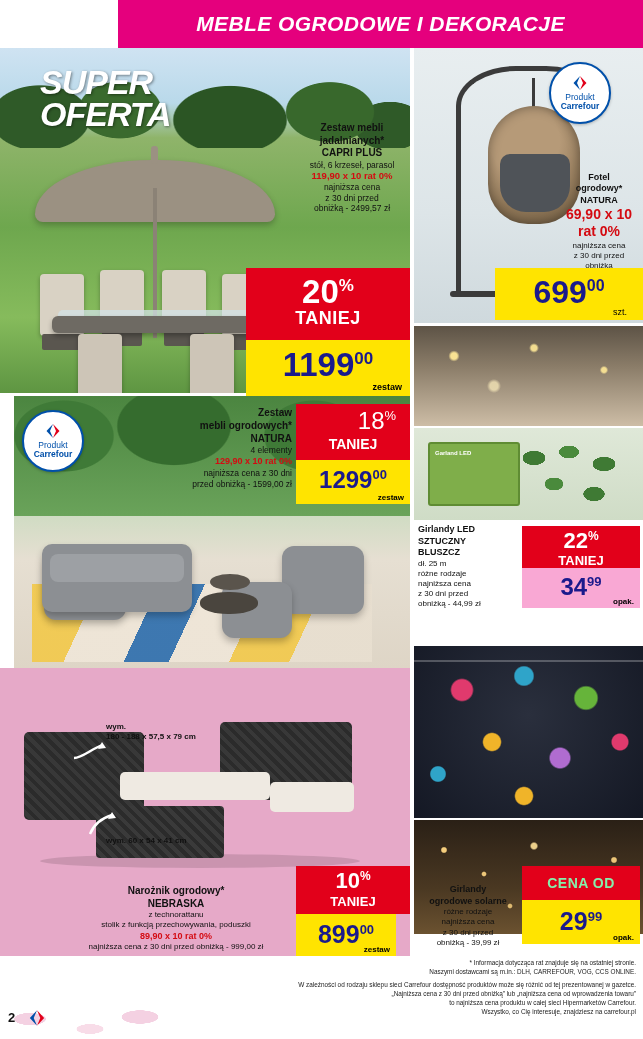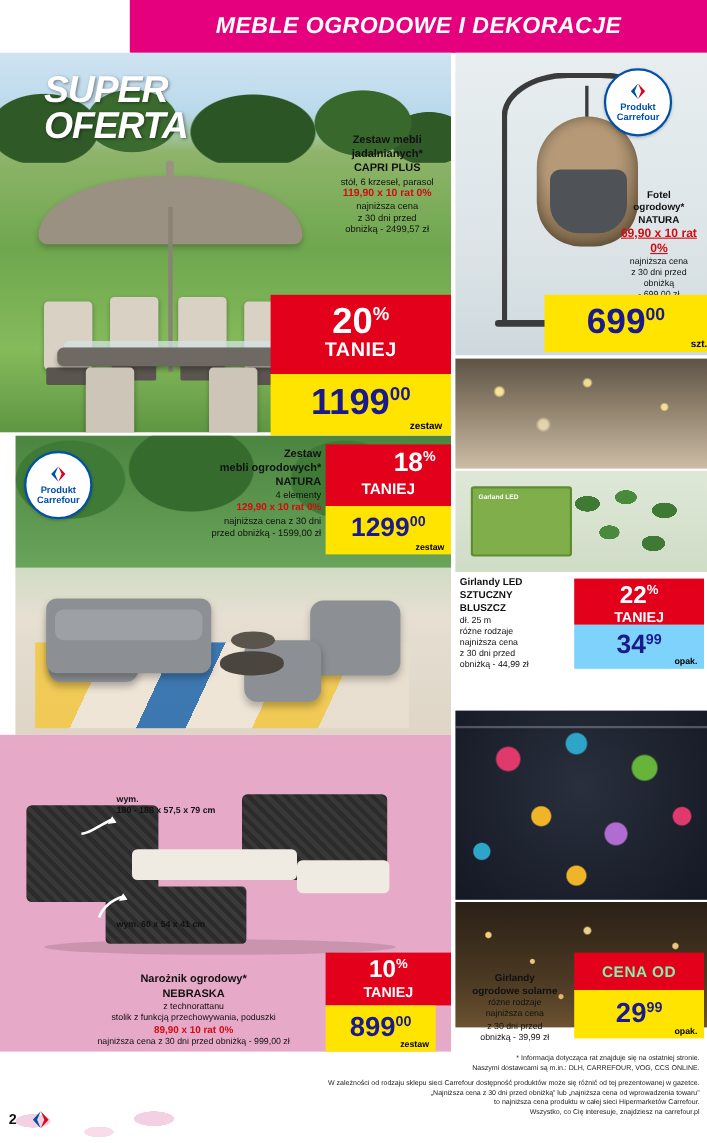--- a/index.html
+++ b/index.html
@@ -129,40 +129,40 @@
   }
   .egg-rope { position:absolute; left:118px; top:30px; width:3px; height:32px; background:#3b3b3b; }
 
   .carrefour-badge {
     position:absolute; width:62px; height:62px; border-radius:50%;
     background:#fff; border:2px solid #0050aa;
     display:flex; flex-direction:column; align-items:center; justify-content:center;
     box-shadow:0 1px 3px rgba(0,0,0,.25);
   }
   .carrefour-badge .cf-logo { width:20px; height:16px; margin-bottom:2px; }
-  .carrefour-badge .l1 { font-size:8.5px; font-weight:bold; color:#0050aa; line-height:1.1; }
+  .carrefour-badge .l1 { font-size:8.5px; font-weight:normal; color:#0050aa; line-height:1.1; }
   .carrefour-badge .l2 { font-size:8.5px; font-weight:bold; color:#0050aa; line-height:1.1; }
   #badge-chair { left:549px; top:62px; }
   #badge-natura { left:22px; top:410px; }
 
   .chair-text {
     position:absolute; left:556px; top:172px; width:86px; text-align:center;
     font-size:8px; line-height:1.25; color:#111;
   }
   .chair-text .t1 { font-weight:bold; font-size:9px; }
   .chair-text .t2 { font-weight:bold; font-size:9px; }
-  .chair-text .red { color:#d40a11; font-weight:bold; font-size:11px;text-decoration:underline; }
+  .chair-text .red { color:#d40a11; font-weight:bold; font-size:14px; }
 
   .yellow-699 {
     position:absolute; left:495px; top:268px; width:148px; height:52px;
     background:#ffe400; color:#1a1a8c; text-align:center;
   }
   .yellow-699 .big { font-size:32px; font-weight:bold; line-height:1.55; }
   .yellow-699 .big sup { font-size:16px; vertical-align:super; }
-  .yellow-699 .unit { position:absolute; right:0; bottom:3px; font-size:9px; color:#000; font-weight:bold; }
+  .yellow-699 .unit { position:absolute; right:16px; bottom:3px; font-size:9px; color:#000; font-weight:normal; }
 
   
   .natura-photo {
     left:14px; top:396px; width:396px; height:272px;
     background:linear-gradient(180deg,#cde2c6 0%, #bcd9b6 30%, #e6dfd2 60%, #ded5c6 100%);
   }
   .natura-photo .hedge {
     position:absolute; left:0; top:0; width:100%; height:120px;
     background:
       radial-gradient(ellipse 70px 50px at 50px 40px, #3f7a37 0 70%, transparent 72%),
@@ -198,21 +198,21 @@
   }
 
   .natura-text {
     position:absolute; left:156px; top:406px; width:136px; text-align:right;
     font-size:8.5px; line-height:1.3; color:#111;
   }
   .natura-text .lead { font-weight:bold; font-size:10px; }
   .natura-text .red { color:#d40a11; font-weight:bold; font-size:9px; }
 
   .flag-red2 { position:absolute; left:296px; top:404px; width:114px; height:56px; background:#e2001a; color:#fff; text-align:center; }
-  .flag-red2 .pct { font-size:24px; font-weight:bold; line-height:1.2; padding-top:3px;margin-left:48px; }
+  .flag-red2 .pct { font-size:24px; font-weight:normal; line-height:1.2; padding-top:3px;margin-left:48px; }
   .flag-red2 .pct sup { font-size:13px; vertical-align:super; }
   .flag-red2 .taniej { font-size:14px; font-weight:bold; }
   .flag-yellow2 { position:absolute; left:296px; top:460px; width:114px; height:44px; background:#ffe400; color:#1a1a8c; text-align:center; }
   .flag-yellow2 .big { font-size:24px; font-weight:bold; line-height:1.7; }
   .flag-yellow2 .big sup { font-size:13px; vertical-align:super; }
   .flag-yellow2 .unit { position:absolute; right:6px; bottom:2px; font-size:8px; color:#000; font-weight:bold; }
 
   
   .decor-photo {
     left:414px; top:326px; width:229px; height:100px;
@@ -248,21 +248,21 @@
 
   .ivy-text {
     position:absolute; left:418px; top:524px; width:104px;
     font-size:8px; line-height:1.28; color:#111;
   }
   .ivy-text .t1 { font-weight:bold; font-size:9px; }
   .flag-red3 { position:absolute; left:522px; top:526px; width:118px; height:42px; background:#e2001a; color:#fff; text-align:center; }
   .flag-red3 .pct { font-size:22px; font-weight:bold; line-height:1.15; padding-top:2px; }
   .flag-red3 .pct sup { font-size:12px; vertical-align:super; }
   .flag-red3 .taniej { font-size:13px; font-weight:bold; }
-  .flag-yellow3 { position:absolute; left:522px; top:568px; width:118px; height:40px; background:#7dd3fc; color:#1a1a8c; text-align:center; }
+  .flag-yellow3 { position:absolute; left:522px; top:568px; width:118px; height:40px; background:#f9a8d4; color:#1a1a8c; text-align:center; }
   .flag-yellow3 .big { font-size:24px; font-weight:bold; line-height:1.6; }
   .flag-yellow3 .big sup { font-size:13px; vertical-align:super; }
   .flag-yellow3 .unit { position:absolute; right:6px; bottom:2px; font-size:8px; color:#000; font-weight:bold; }
 
   
   .lanterns {
     left:414px; top:646px; width:229px; height:172px;
     background:radial-gradient(circle at 50% 40%, #2a2f3d 0%, #141824 100%);
   }
   .lanterns .balls {

